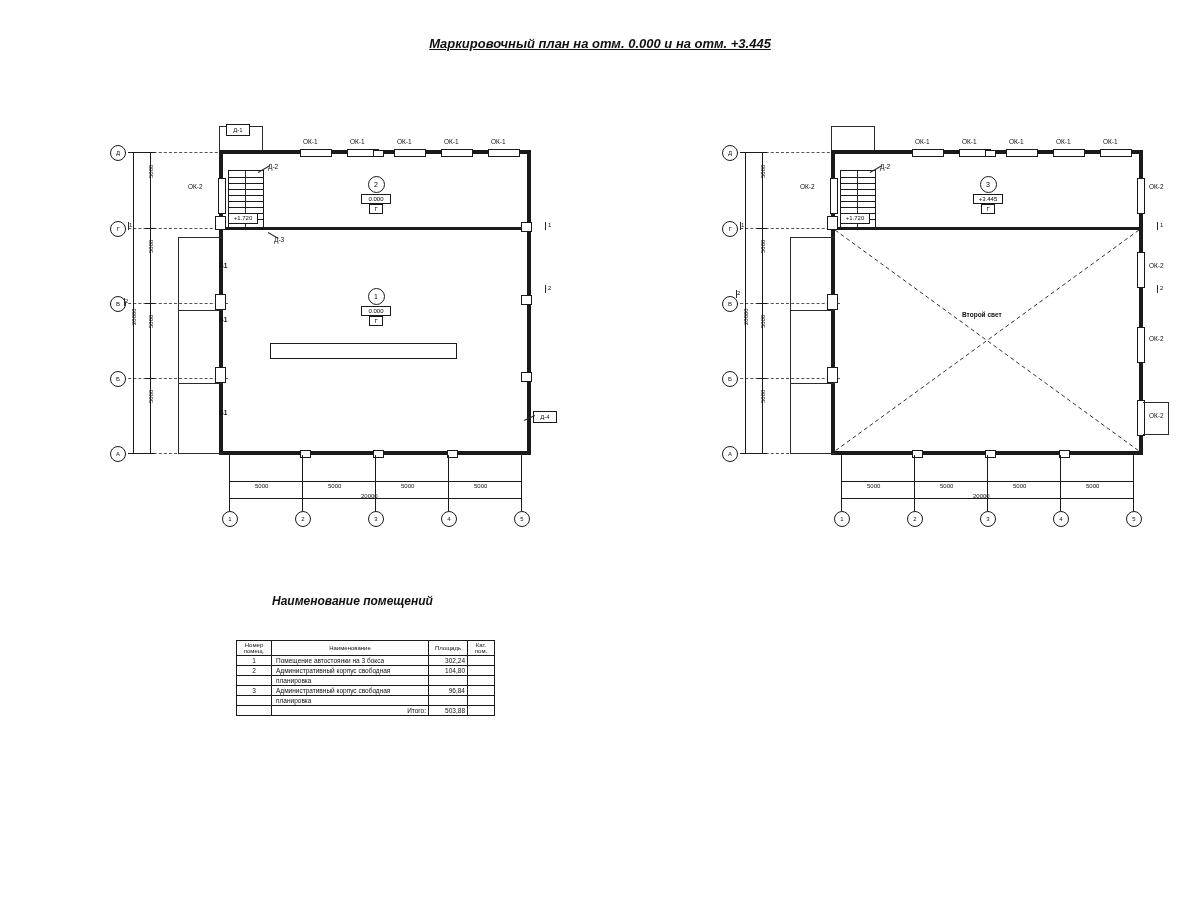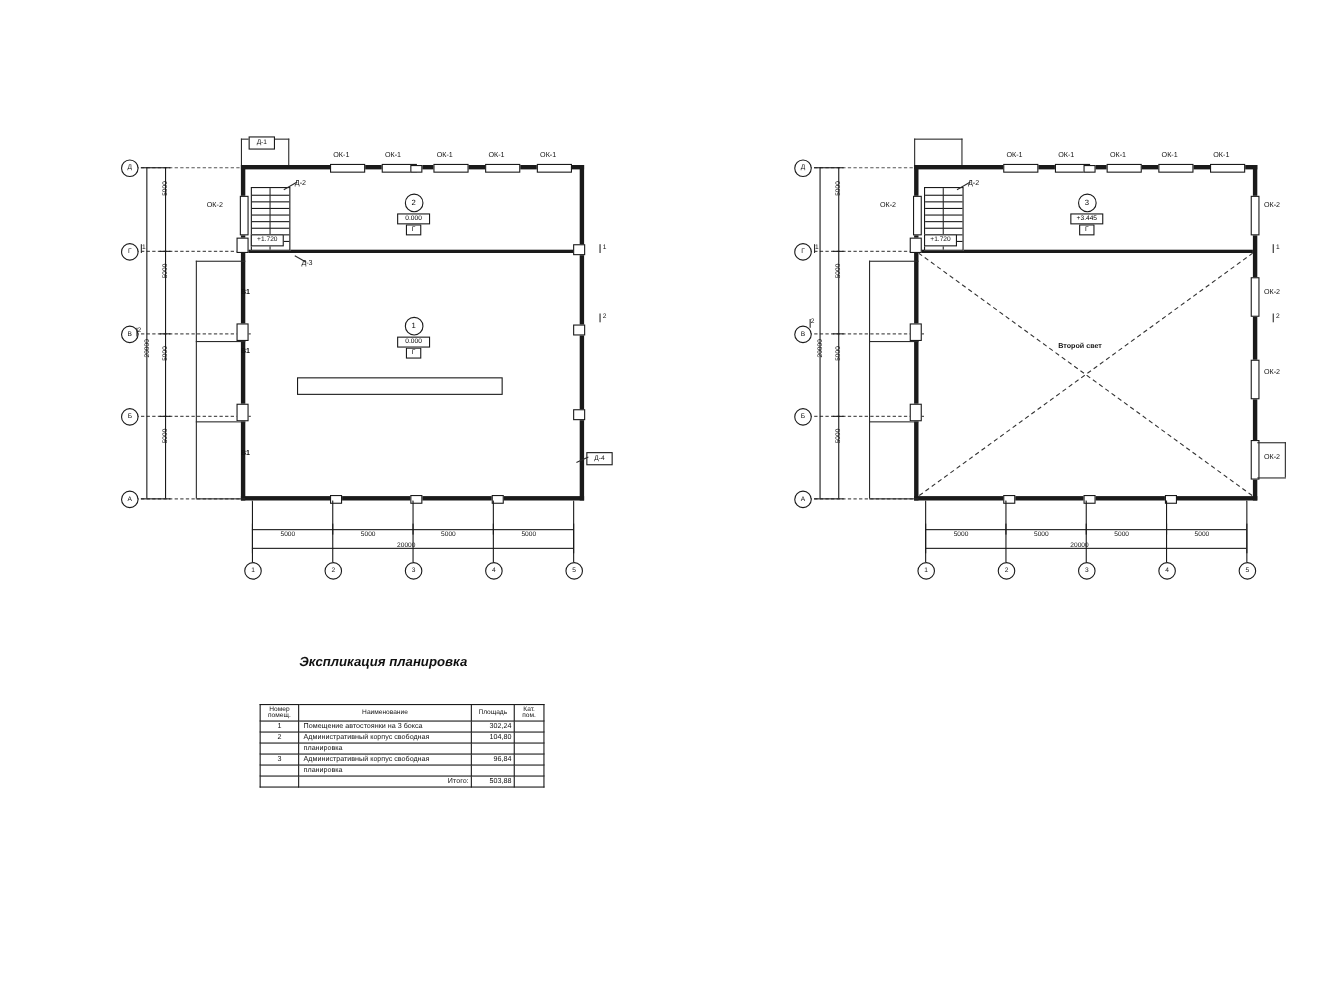--- a/index.html
+++ b/index.html
@@ -37,20 +37,21 @@
   .c-area{width:34px;text-align:right;padding-right:3px;}
   .c-kat{width:22px;}
   .tot{text-align:right;padding-right:3px;}
   .secmark{position:absolute;font-size:6px;color:#111;}
 </style>
 </head>
 <body>
 
 <div id="page">
 
+  <div class="ttl">Маркировочный план на отм. 0.000 и на отм. +3.445</div>
 
   <div class="plan" style="left:0;top:0;width:600px;height:560px;">
 
     <div class="hl dash" style="left:118px;top:152px;width:110px;"></div>
     <div class="hl dash" style="left:118px;top:228px;width:110px;"></div>
     <div class="hl dash" style="left:118px;top:303px;width:110px;"></div>
     <div class="hl dash" style="left:118px;top:378px;width:110px;"></div>
     <div class="hl dash" style="left:118px;top:453px;width:110px;"></div>
 
     <div class="circ" style="left:110px;top:145px;">Д</div>
@@ -325,21 +326,21 @@
     <div class="vl dash" style="left:448px;top:455px;height:55px;"></div>
     <div class="vl dash" style="left:521px;top:455px;height:55px;"></div>
 
     <div class="circ" style="left:222px;top:511px;">1</div>
     <div class="circ" style="left:295px;top:511px;">2</div>
     <div class="circ" style="left:368px;top:511px;">3</div>
     <div class="circ" style="left:441px;top:511px;">4</div>
     <div class="circ" style="left:514px;top:511px;">5</div>
   </div>
 
-  <div class="expl-ttl" style="left:272px;top:594px;">Экспликация планировка</div>
+  <div class="expl-ttl" style="left:272px;top:594px;">Наименование помещений</div>
 
   <table class="expl" style="left:236px;top:640px;">
     <tbody>
         <tr>
       <th class="c-num">Номер помещ.</th>
       <th class="c-name">Наименование</th>
       <th class="c-area" style="text-align:center;">Площадь</th>
       <th class="c-kat">Кат. пом.</th>
     </tr>
     <tr>

